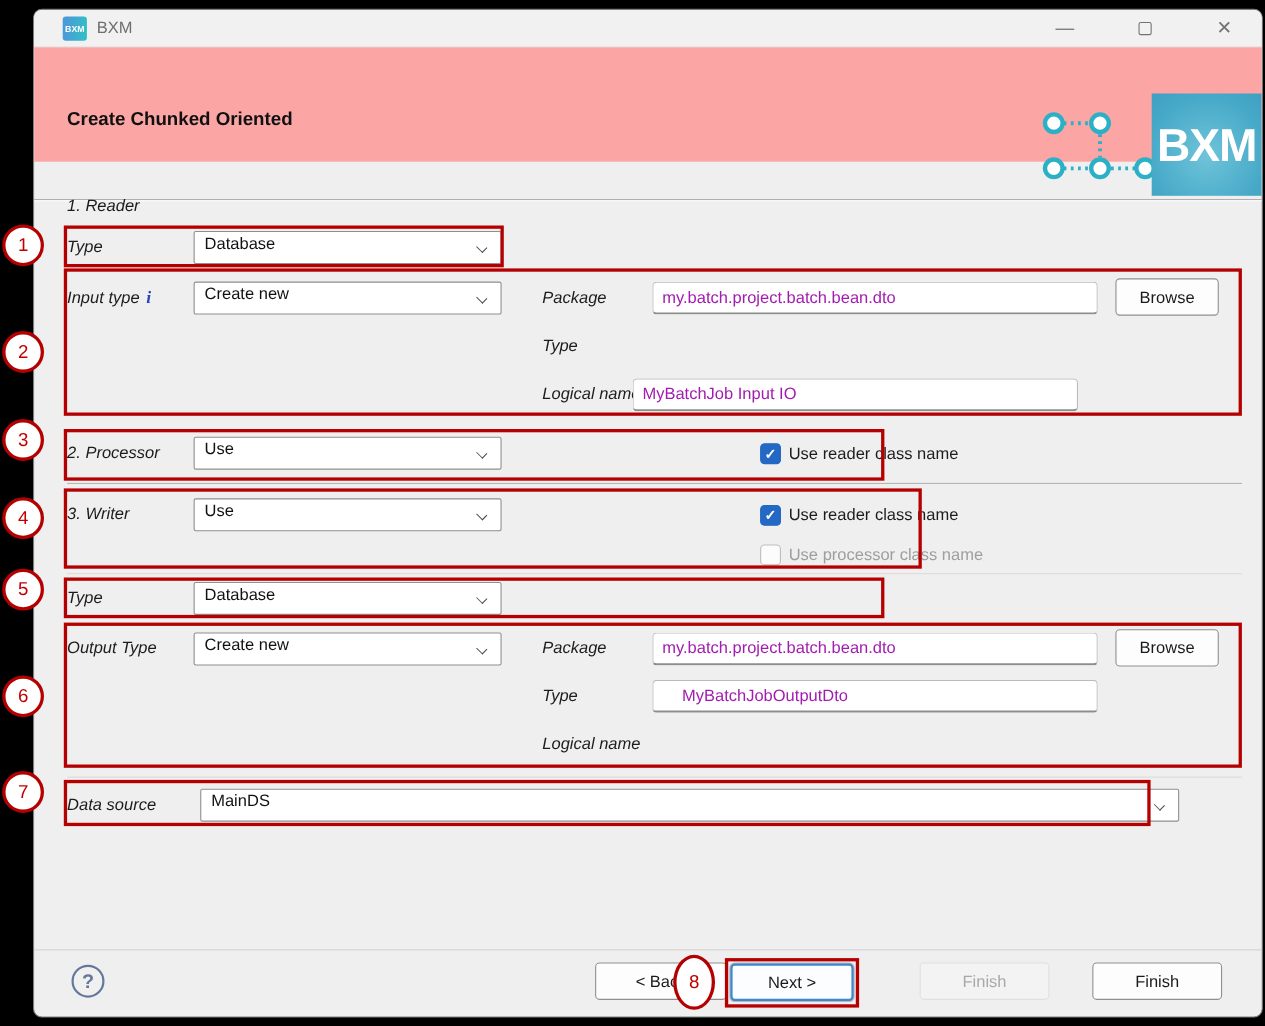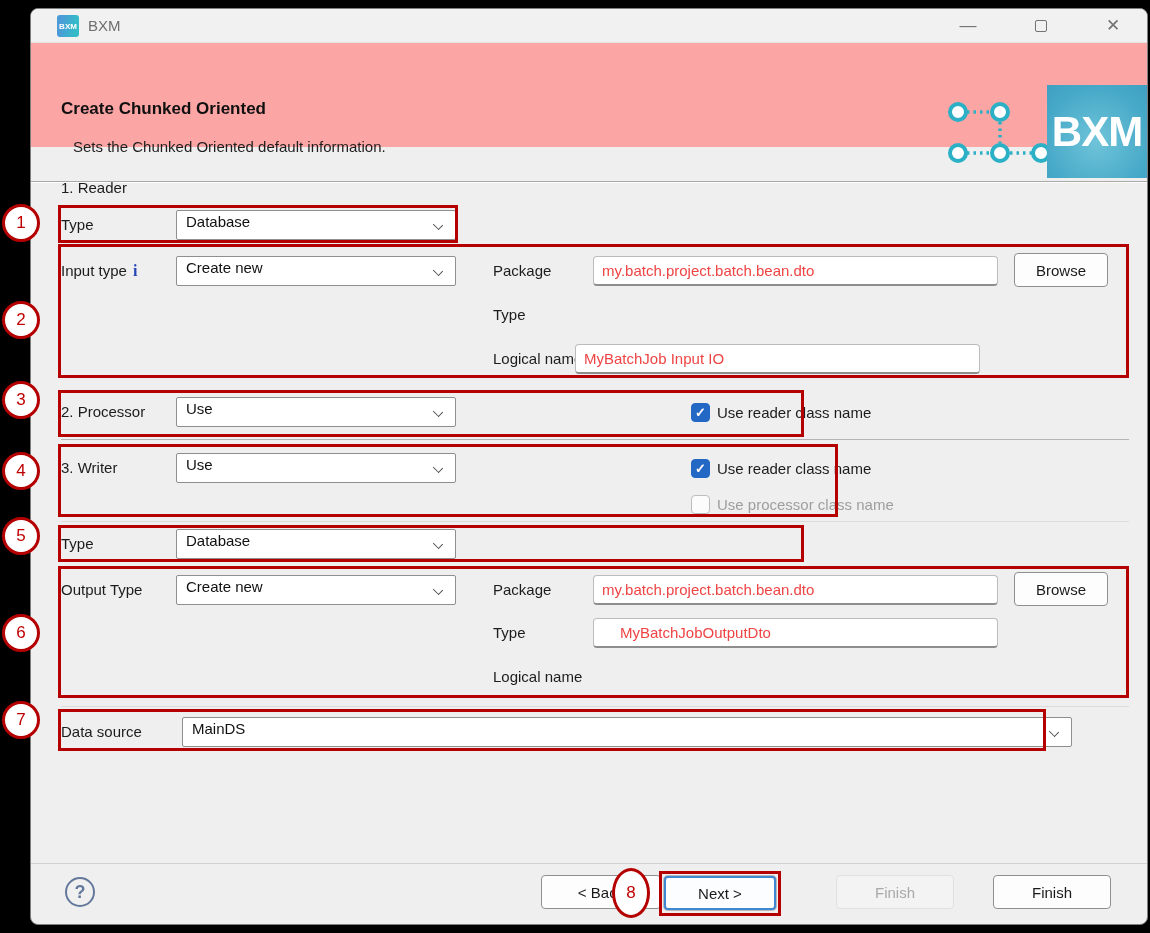--- a/index.html
+++ b/index.html
@@ -29,31 +29,31 @@
   .h-sub   { position:absolute; left:42px; top:95px; font-size:15px; color:#1e1e1e; }
   .net-svg { position:absolute; left:914px; top:57px; }
   .logo-box { position:absolute; left:1016px; top:42px; width:100px; height:93px;
               background:radial-gradient(circle at 50% 60%, #6fc4d9 0%, #47a9c8 70%, #3f9fc2 100%);
               display:flex; align-items:center; justify-content:center;
               color:#fff; font-weight:bold; font-size:42px; letter-spacing:-1px; }
   .h-sep { position:absolute; left:0; top:138px; width:1118px; height:0;
            border-top:1px solid #a8a8a8; border-bottom:1px solid #fdfdfd; }
 
   
-  .lbl { position:absolute; font-size:15px; color:#1c1c1c; white-space:nowrap; line-height:20px; }
+  .lbl { position:absolute; font-size:15px; color:#1c1c1c; white-space:nowrap; line-height:20px;font-style:italic; }
   .info-i { color:#2547b8; font-weight:bold; font-family:"Liberation Serif", serif; font-size:16px; margin-left:6px; }
 
   .dd { position:absolute; height:30px; background:#fff; border:1px solid #8f8f8f; border-radius:2px;
         font-size:15px; color:#111; display:flex; align-items:center; padding:0 26px 8px 9px; }
   .dd .chev { position:absolute; right:13px; top:10px; width:8px; height:8px;
               border-right:1.6px solid #4a4a4a; border-bottom:1.6px solid #4a4a4a;
               transform:rotate(45deg) scaleY(.8); }
 
   .inp { position:absolute; height:30px; background:#fff; border:1px solid #bcbcbc;
-         border-bottom:2px solid #8d8d8d; border-radius:4px; font-size:15px; color:#ef4444;
+         border-bottom:2px solid #8d8d8d; border-radius:4px; font-size:15px; color:#a21caf;
          padding:0 8px; font-family:"Liberation Sans", sans-serif; }
 
   .btn { position:absolute; background:#fdfdfd; border:1px solid #8f8f8f; border-radius:4px;
          font-size:15px; color:#1a1a1a; display:flex; align-items:center; justify-content:center; }
   .btn.disabled { background:#f3f3f3; border-color:#e0e0e0; color:#a9a9a9; }
   .btn.primary { border:2px solid #3f87d1; box-shadow:0 0 0 1px #b9b9b9; background:#fbfdff; }
 
   .chk { position:absolute; width:19px; height:19px; border-radius:4px; background:#fff;
          border:1px solid #8b8b8b; display:flex; align-items:center; justify-content:center; }
   .chk.on { background:#2368c4; border-color:#2368c4; }
@@ -89,21 +89,20 @@
       <div class="app-title">BXM</div>
       <div class="winctl min">—</div>
       <div class="winctl max">
           <span></span>
         </div>
       <div class="winctl close">✕</div>
     </div>
 
     <div class="header">
       <div class="h-title">Create Chunked Oriented</div>
-      <div class="h-sub">Sets the Chunked Oriented default information.</div>
       <svg class="net-svg" width="110" height="66" viewBox="0 0 110 66">
         <g stroke="#2cb0c6" fill="none">
           <line x1="22" y1="12" x2="45" y2="12" stroke-width="3.5" stroke-dasharray="2.5 4"></line>
           <line x1="55" y1="22" x2="55" y2="43" stroke-width="3.5" stroke-dasharray="2.5 4"></line>
           <line x1="22" y1="53" x2="45" y2="53" stroke-width="3.5" stroke-dasharray="2.5 4"></line>
           <line x1="65" y1="53" x2="87" y2="53" stroke-width="3.5" stroke-dasharray="2.5 4"></line>
           <circle cx="13" cy="12" r="8" stroke-width="4" fill="#fff"></circle>
           <circle cx="55" cy="12" r="8" stroke-width="4" fill="#fff"></circle>
           <circle cx="13" cy="53" r="8" stroke-width="4" fill="#fff"></circle>
           <circle cx="55" cy="53" r="8" stroke-width="4" fill="#fff"></circle>

